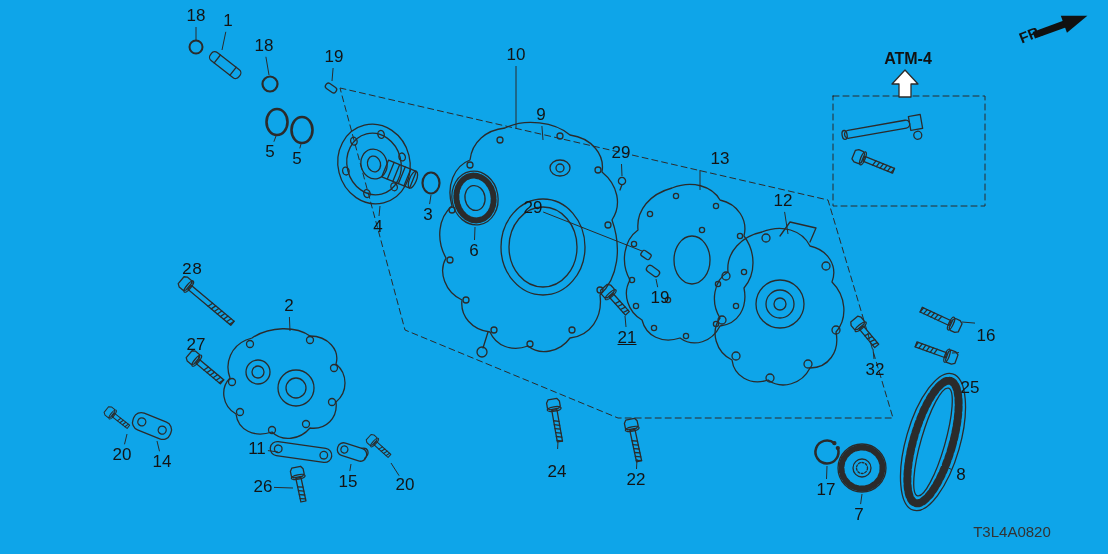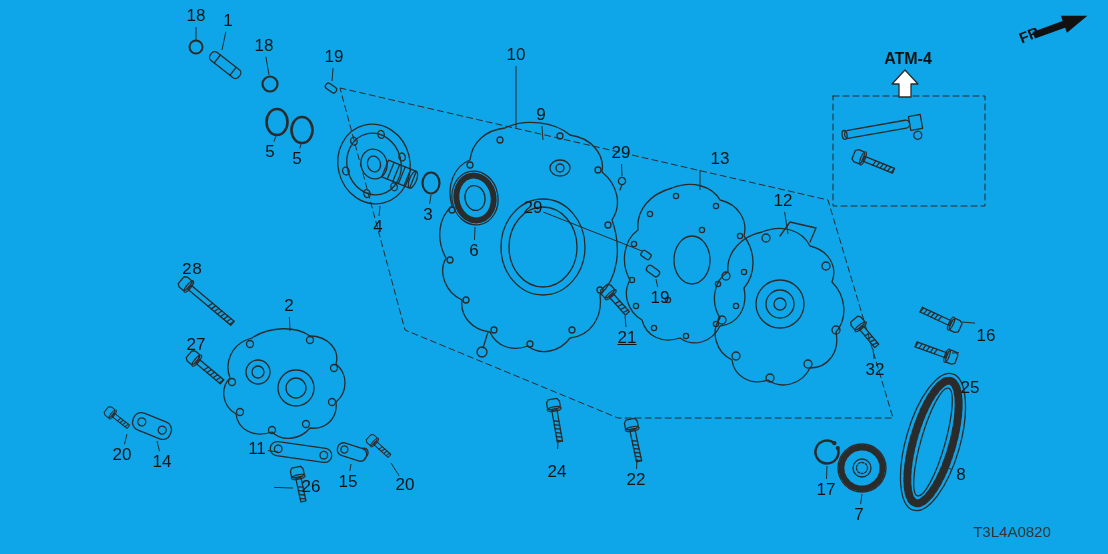--- a/index.html
+++ b/index.html
@@ -371,21 +371,21 @@
       <div class="callout" style="left: 627px; top: 338px; text-decoration: underline;">21</div>
       <div class="callout" style="left: 192px; top: 269px; font-family: Liberation Mono, monospace;">28</div>
       <div class="callout" style="left: 289px; top: 306px;">2</div>
       <div class="callout" style="left: 196px; top: 345px;">27</div>
       <div class="callout" style="left: 986px; top: 324px; margin-top: 12px;">16</div>
       <div class="callout" style="left: 970px; top: 352px; margin-top: 36px;">25</div>
       <div class="callout" style="left: 875px; top: 370px;">32</div>
       <div class="callout" style="left: 122px; top: 455px;">20</div>
       <div class="callout" style="left: 162px; top: 462px;">14</div>
       <div class="callout" style="left: 257px; top: 449px;">11</div>
-      <div class="callout" style="left: 263px; top: 487px; margin-left: 48px;">26</div>
+      <div class="callout" style="left: 263px; top: 487px;">26</div>
       <div class="callout" style="left: 348px; top: 482px;">15</div>
       <div class="callout" style="left: 405px; top: 485px;">20</div>
       <div class="callout" style="left: 557px; top: 472px;">24</div>
       <div class="callout" style="left: 636px; top: 480px;">22</div>
       <div class="callout" style="left: 826px; top: 490px;">17</div>
       <div class="callout" style="left: 859px; top: 515px;">7</div>
       <div class="callout" style="left: 961px; top: 475px;">8</div>
     </div>
 
   <div class="atm4-label">ATM-4</div>

